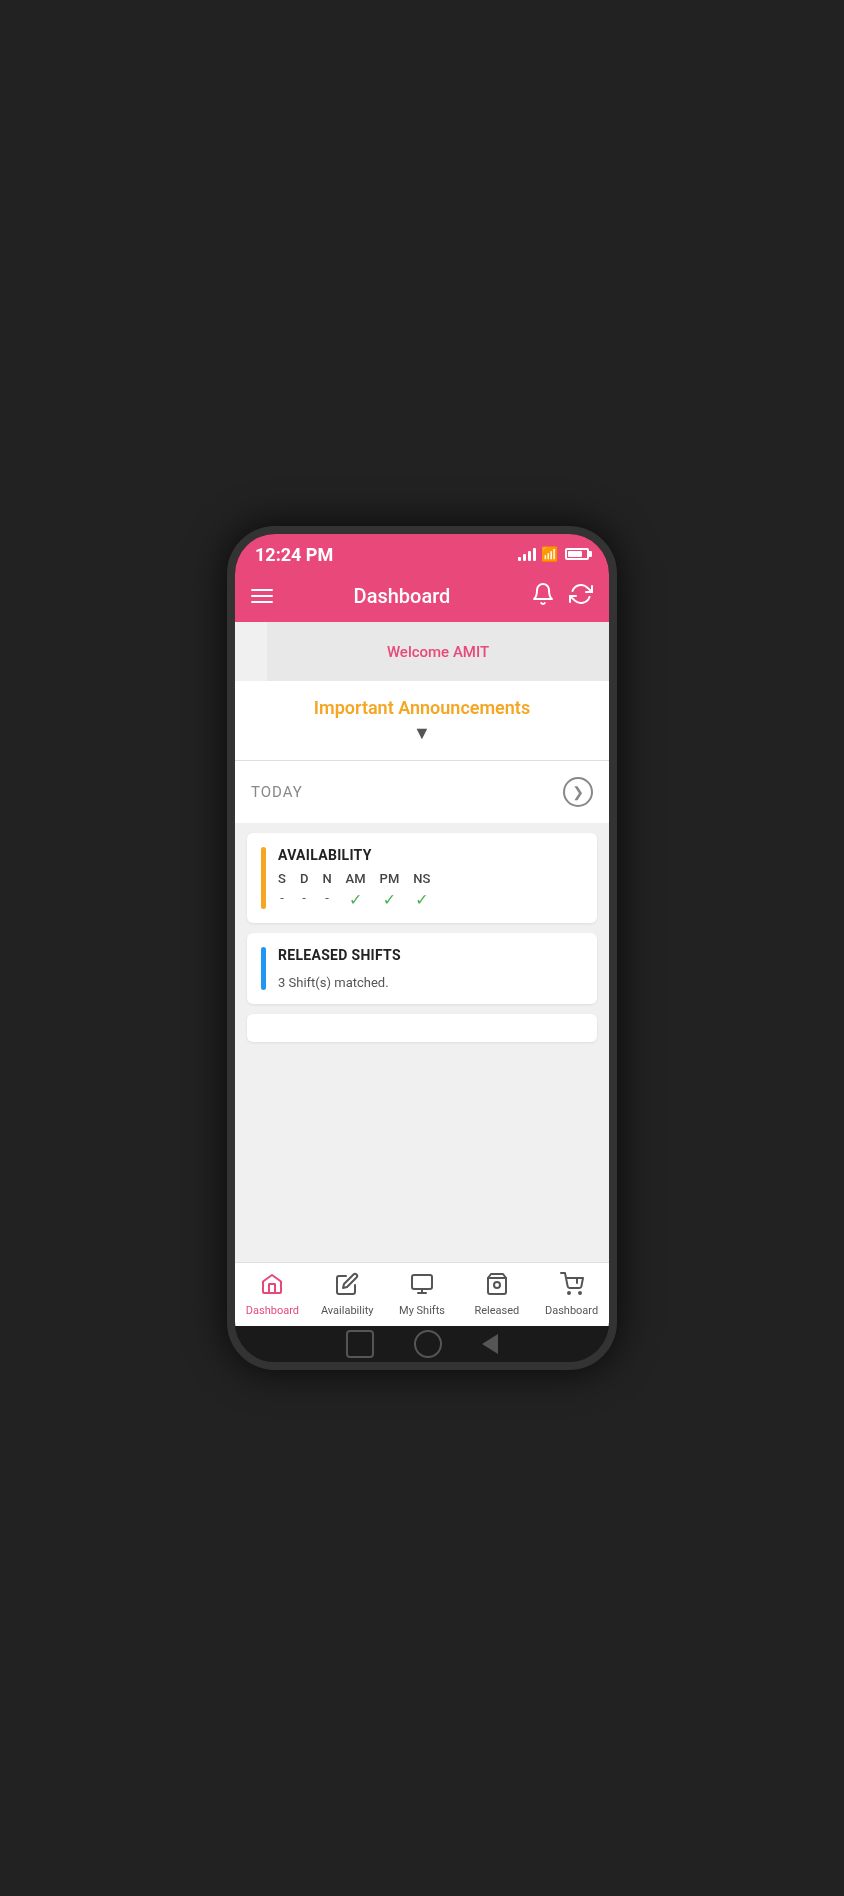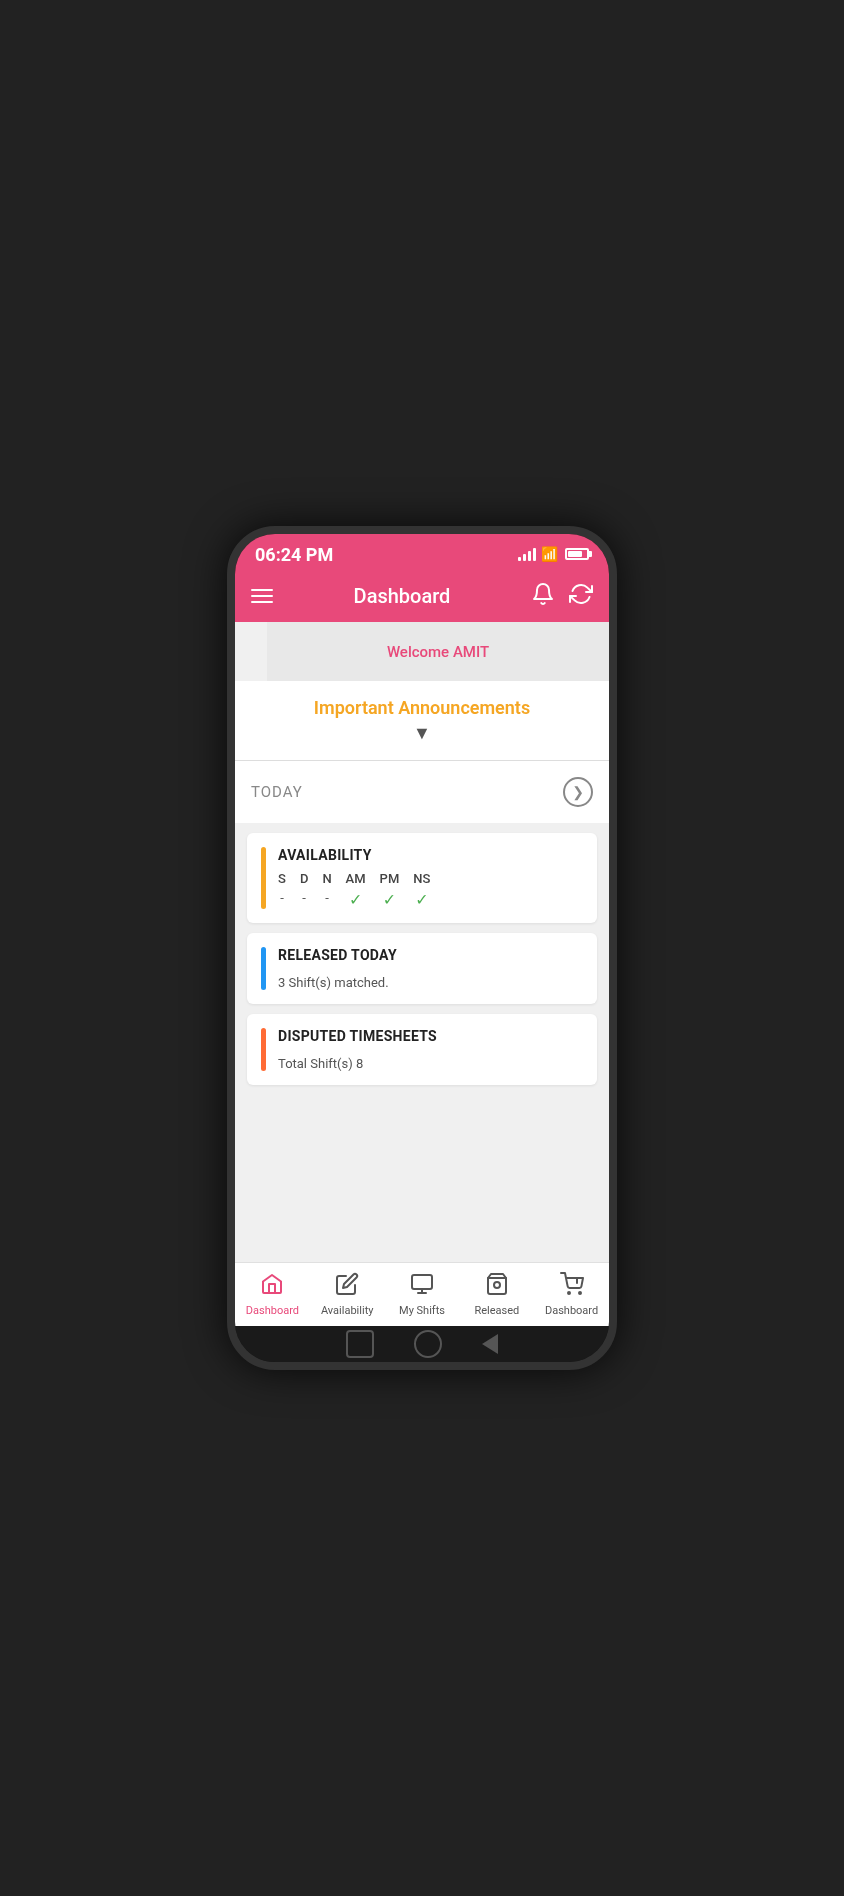--- a/index.html
+++ b/index.html
@@ -363,21 +363,21 @@
       width: 24px;
       height: 24px;
     }
   </style>
 </head>
 <body>
 
 <div class="phone-frame">
 
   <div class="status-bar">
-    <span class="status-time">06:24 PM</span>
+    <span class="status-time">12:24 PM</span>
     <div class="status-icons">
       <div class="signal-bars">
         <span></span>
           <span></span>
           <span></span>
           <span></span>
       </div>
       <span class="wifi-icon">📶</span>
       <div class="battery-icon">
         <div class="battery-fill"></div>
@@ -456,31 +456,27 @@
               <span class="avail-header">NS</span>
               <span class="avail-value check-green">✓</span>
             </div>
           </div>
         </div>
       </div>
 
       <div class="card">
         <div class="card-accent card-accent-blue"></div>
         <div class="card-body">
-          <div class="card-title">RELEASED TODAY</div>
+          <div class="card-title">RELEASED SHIFTS</div>
           <div class="card-subtitle">3 Shift(s) matched.</div>
         </div>
       </div>
 
       <div class="card">
         <div class="card-accent card-accent-orange"></div>
-        <div class="card-body">
-          <div class="card-title">DISPUTED TIMESHEETS</div>
-          <div class="card-subtitle">Total Shift(s) 8</div>
-        </div>
       </div>
 
     </div>
   </div>
 
   <div class="bottom-nav">
 
     <div class="nav-item">
       <span class="nav-item-icon active">
         <svg width="24" height="24" viewBox="0 0 24 24" fill="none" stroke="#e8497a" stroke-width="2" stroke-linecap="round" stroke-linejoin="round">

